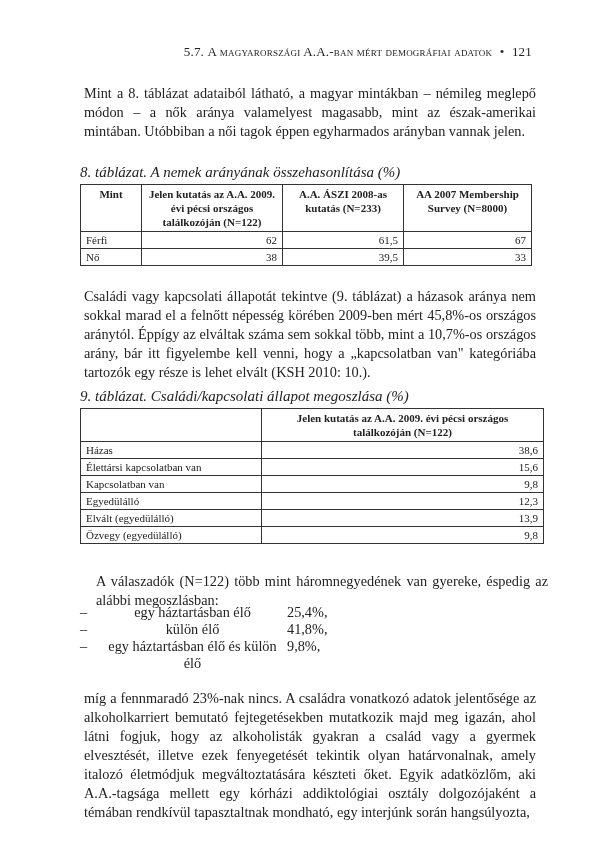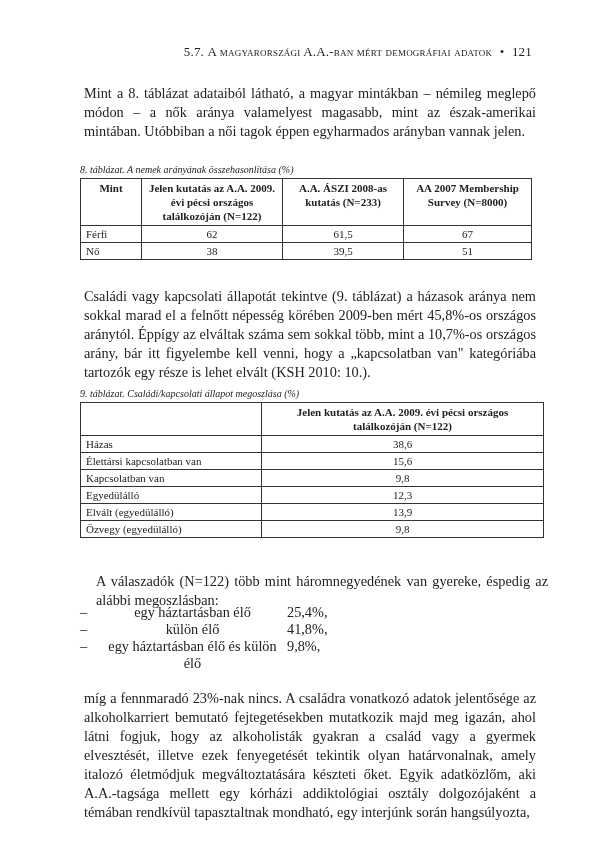--- a/index.html
+++ b/index.html
@@ -2,25 +2,25 @@
 <html><head>
 <meta charset="utf-8">
 <style>
   html, body { margin: 0; padding: 0; background: #ffffff; }
   body { width: 600px; height: 859px; position: relative; overflow: hidden;
          font-family: "Liberation Serif", "DejaVu Serif", serif; color: #222; }
   .page { position: absolute; left: 80px; top: 0; width: 452px; }
   .running-head { position: absolute; top: 44px; right: 0; font-size: 13px; letter-spacing: 0.2px; white-space: nowrap; }
   .running-head .sc { font-variant: small-caps; }
   p.body { margin: 4px; font-size: 14.3px; line-height: 19px; text-align: justify; }
-  .caption { font-style: italic; font-size: 10px; margin: 0 0 3px 0; }
+  .caption { font-style: italic; font-size: 15px; margin: 0 0 3px 0; }
   table { border-collapse: collapse; width: 100%; font-size: 11px; }
   td, th { border: 1px solid #333; padding: 2px 5px; }
   th { font-weight: bold; text-align: center; line-height: 14px; vertical-align: top; }
-  td.num { text-align: center; }
+  td.num { text-align: right; }
   .t8 { position: absolute; top: 164px; left: 0; width: 452px; }
   .t9 { position: absolute; top: 388px; left: 0; width: 464px; }
   .list { list-style: none; margin: 0; padding: 0; font-size: 14.3px; line-height: 17px; }
   .list li { display: flex; }
   .list .dash { width: 18px; }
   .list .lbl { width: 189px; text-align: center; }
 </style>
 </head>
 <body>
 
@@ -48,21 +48,21 @@
       <tr>
         <td>Férfi</td>
         <td class="num">62</td>
         <td class="num">61,5</td>
         <td class="num">67</td>
       </tr>
       <tr>
         <td>Nő</td>
         <td class="num">38</td>
         <td class="num">39,5</td>
-        <td class="num">51</td>
+        <td class="num">33</td>
       </tr>
     </tbody>
       </table>
   </div>
 
   <p class="body" style="position:absolute;top:283px;left:0;width:452px;">Családi vagy kapcsolati állapotát tekintve (9. táblázat) a házasok aránya nem sokkal marad el a felnőtt népesség körében 2009-ben mért 45,8%-os országos aránytól. Éppígy az elváltak száma sem sokkal több, mint a 10,7%-os országos arány, bár itt figyelembe kell venni, hogy a „kapcsolatban van" kategóriába tartozók egy része is lehet elvált (KSH 2010: 10.).</p>
 
   <div class="t9">
     <div class="caption">9. táblázat. Családi/kapcsolati állapot megoszlása (%)</div>
     <table>

